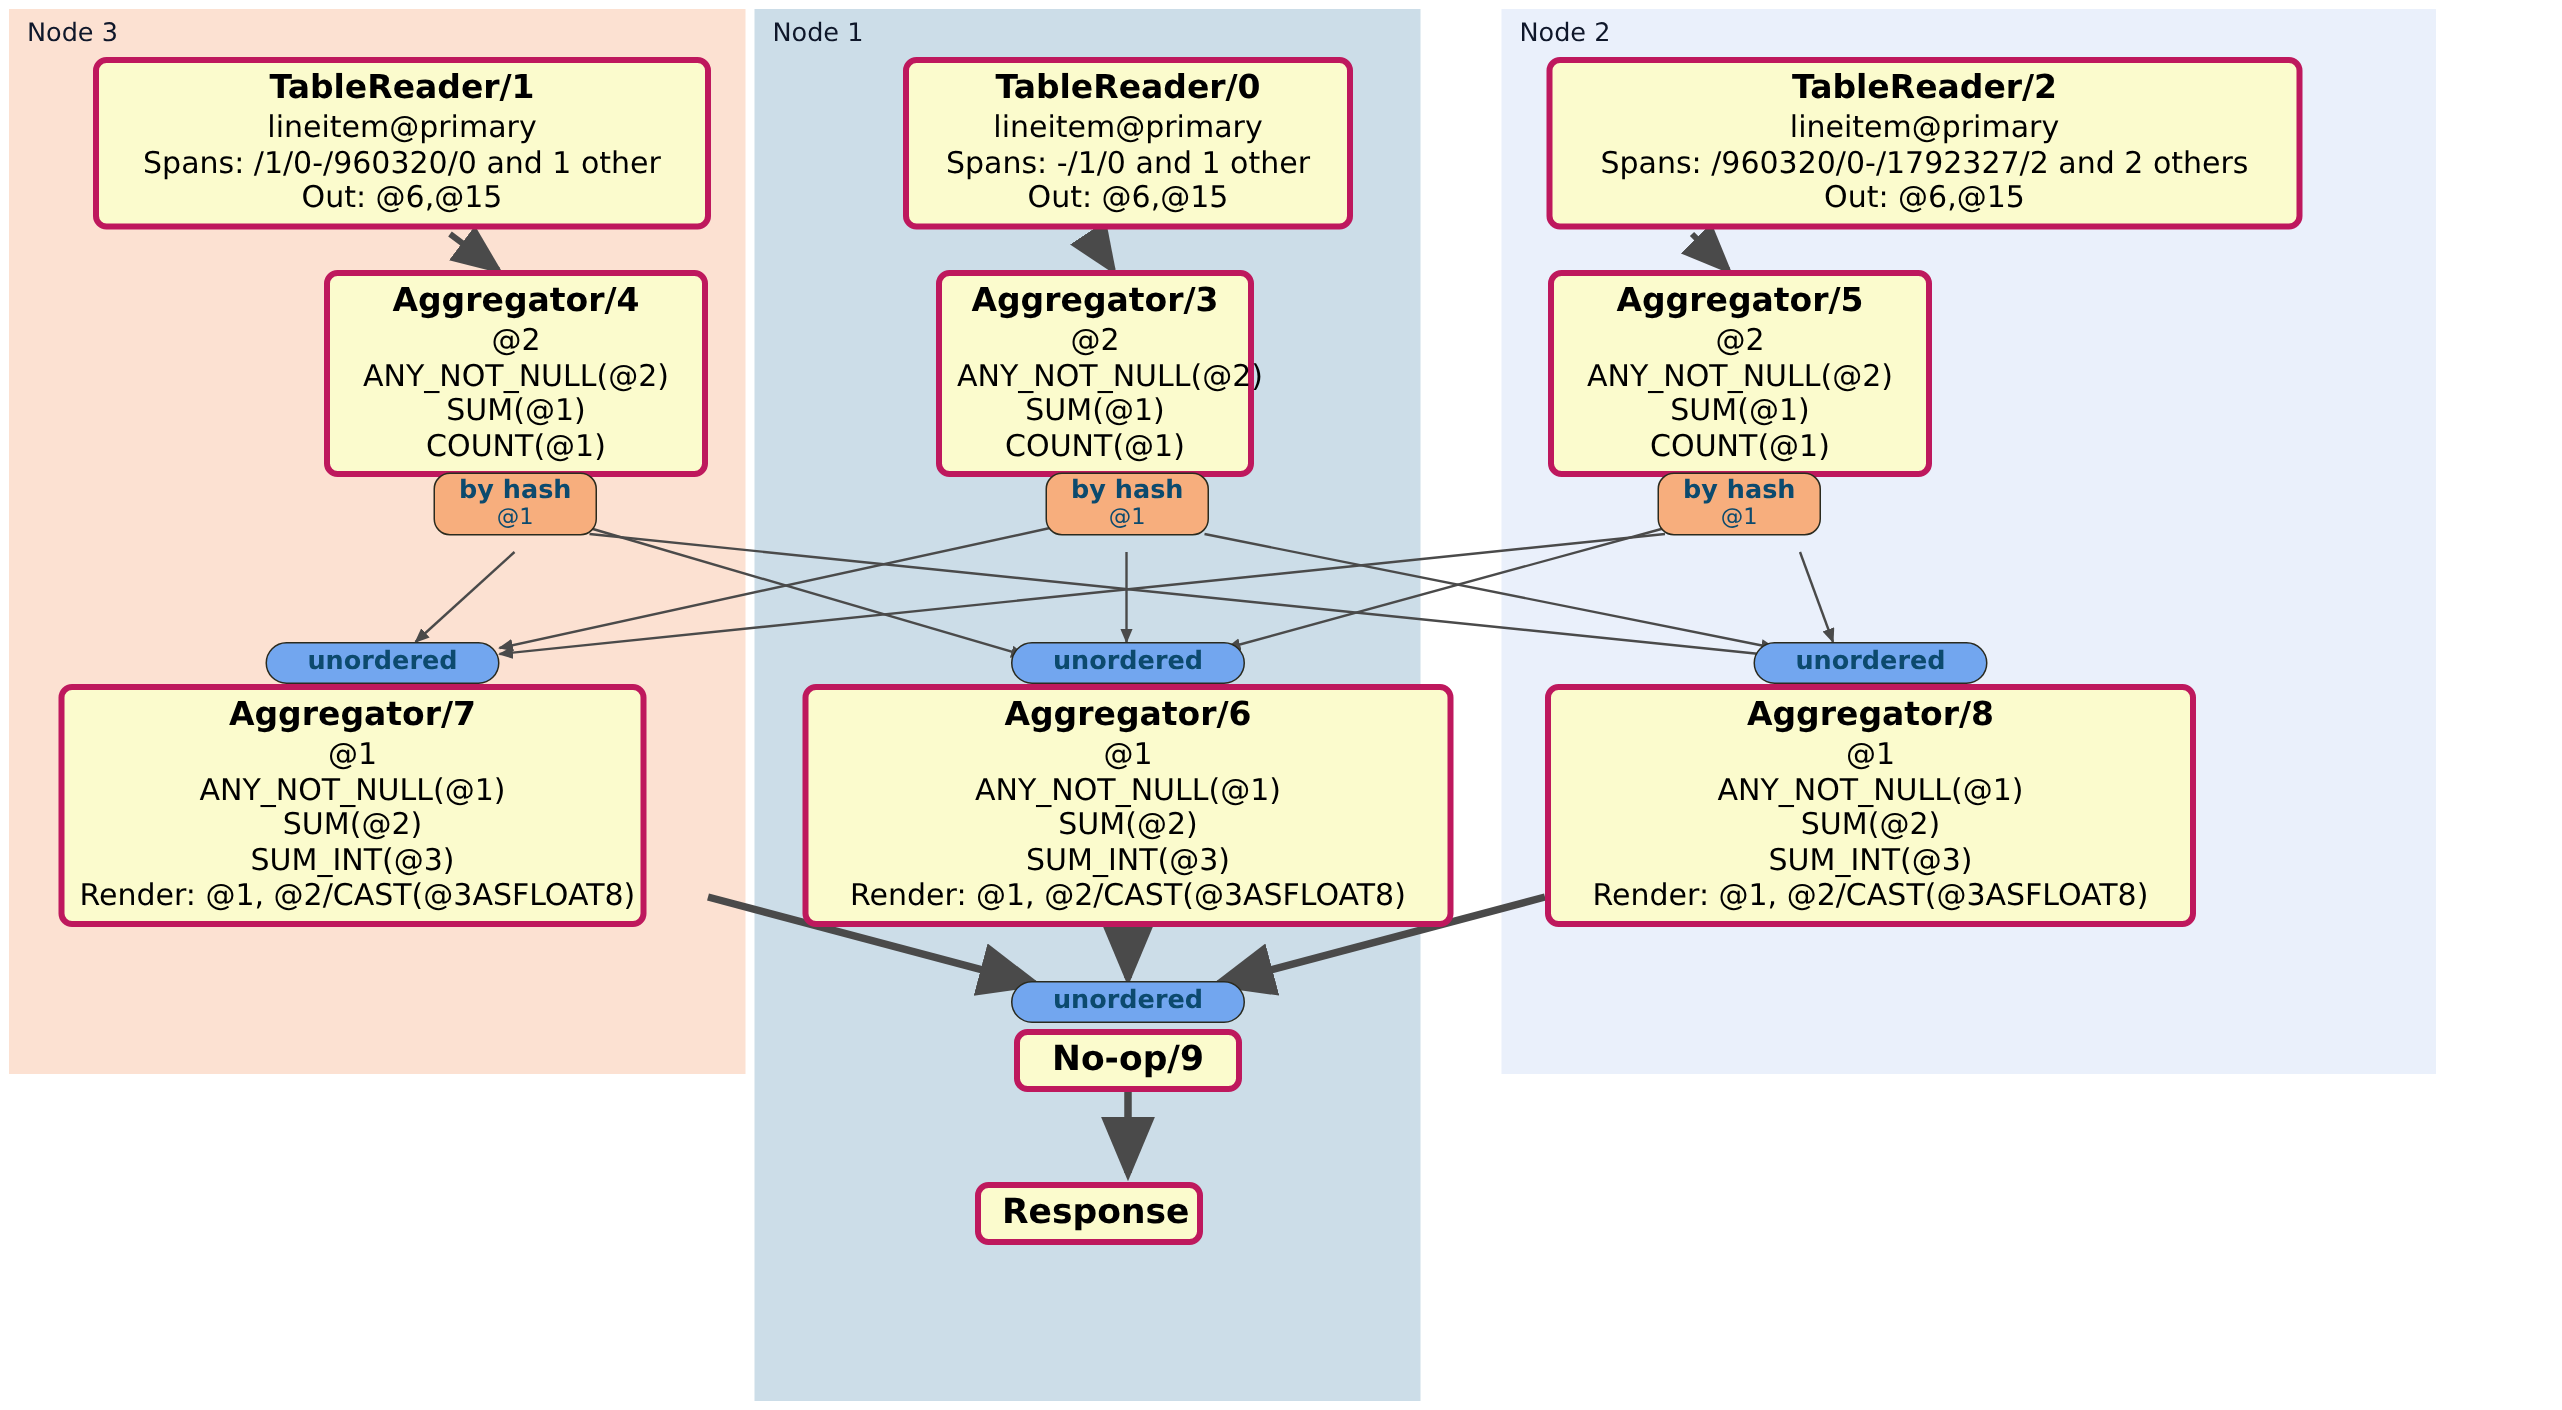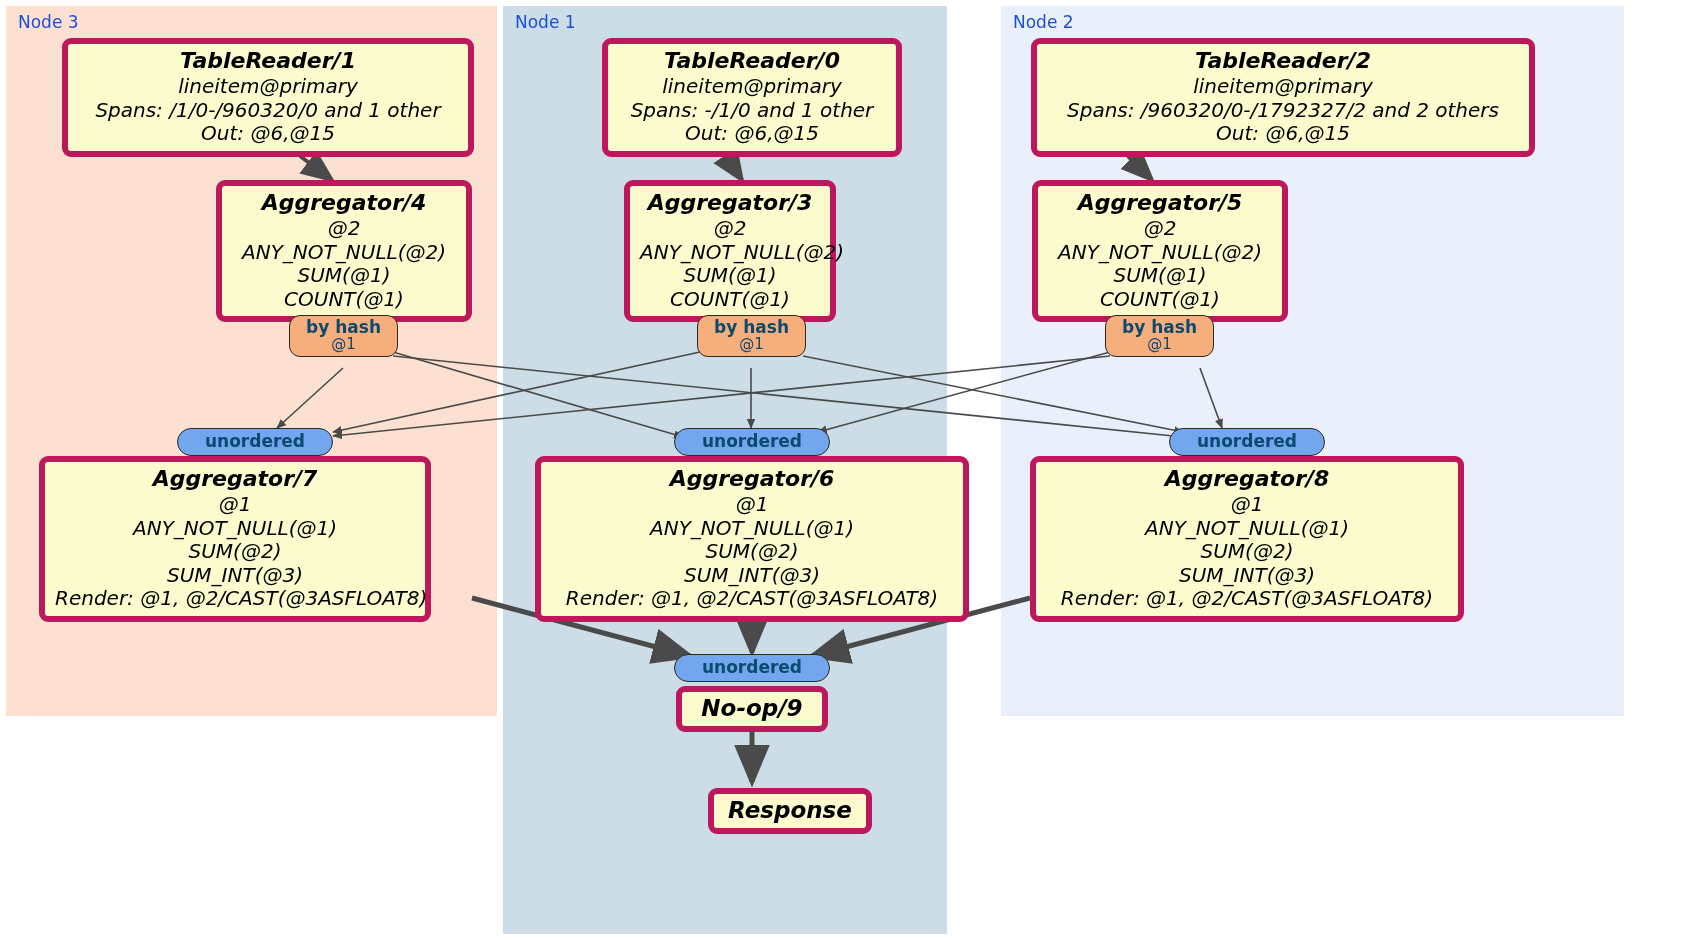--- a/index.html
+++ b/index.html
@@ -5,37 +5,36 @@
   html,body{margin:0;padding:0;background:#ffffff;}
   body{
     font-family:"DejaVu Sans","Liberation Sans",sans-serif;
     width:1708px;height:940px;position:relative;overflow:hidden;
   }
   #canvas{position:absolute;left:0;top:0;width:1708px;height:940px;}
   
   .node-panel{position:absolute;box-sizing:border-box;}
   .node-panel .node-label{
     position:absolute;left:12px;top:6px;
-    font-size:17px;color:#1d4ed8;letter-spacing:0px;white-space:nowrap;
+    font-size:17px;color:#0f172a;letter-spacing:0px;white-space:nowrap;
   }
   #panel-node3{left:6px;  top:6px;  width:491px; height:710px; background:#fce1d2;}
   #panel-node1{left:503px;top:6px;  width:444px; height:928px; background:#ccdde8;}
   #panel-node2{left:1001px;top:6px; width:623px; height:710px; background:#eaf0fb;}
 
   
   #edges{position:absolute;left:0;top:0;width:1708px;height:940px;pointer-events:none;}
 
   
   .proc{
     position:absolute;box-sizing:border-box;
-    background:#fbfbcd;border:6px solid #be185d;border-radius:9px;
+    background:#fbfbcd;border:4px solid #be185d;border-radius:9px;
     text-align:center;color:#000;
     padding:4px 10px 5px 10px;
     line-height:1.18;
-    font-style:italic;
   }
   .proc .title{font-weight:bold;font-size:22px;display:block;margin-bottom:1px;}
   .proc .ln{font-size:20px;display:block;white-space:nowrap;}
   .proc.compact{padding:3px 14px 4px 14px;}
   .proc.compact .title{font-size:23px;margin:0;}
 
   
   .badge{
     position:absolute;box-sizing:border-box;
     border:1.5px solid #2a2a1e;border-radius:13px;
@@ -200,17 +199,17 @@
   </div>
 
   <div class="badge unordered" style="left:674px;top:654px;width:156px;">
     <span class="b1">unordered</span>
   </div>
 
   <div class="proc compact" style="left:676px;top:686px;width:152px;">
     <span class="title">No-op/9</span>
   </div>
 
-  <div class="proc compact" style="left:708px;top:788px;width:164px;">
+  <div class="proc compact" style="left:650px;top:788px;width:152px;">
     <span class="title">Response</span>
   </div>
 
 </div>
 
 </body></html>

